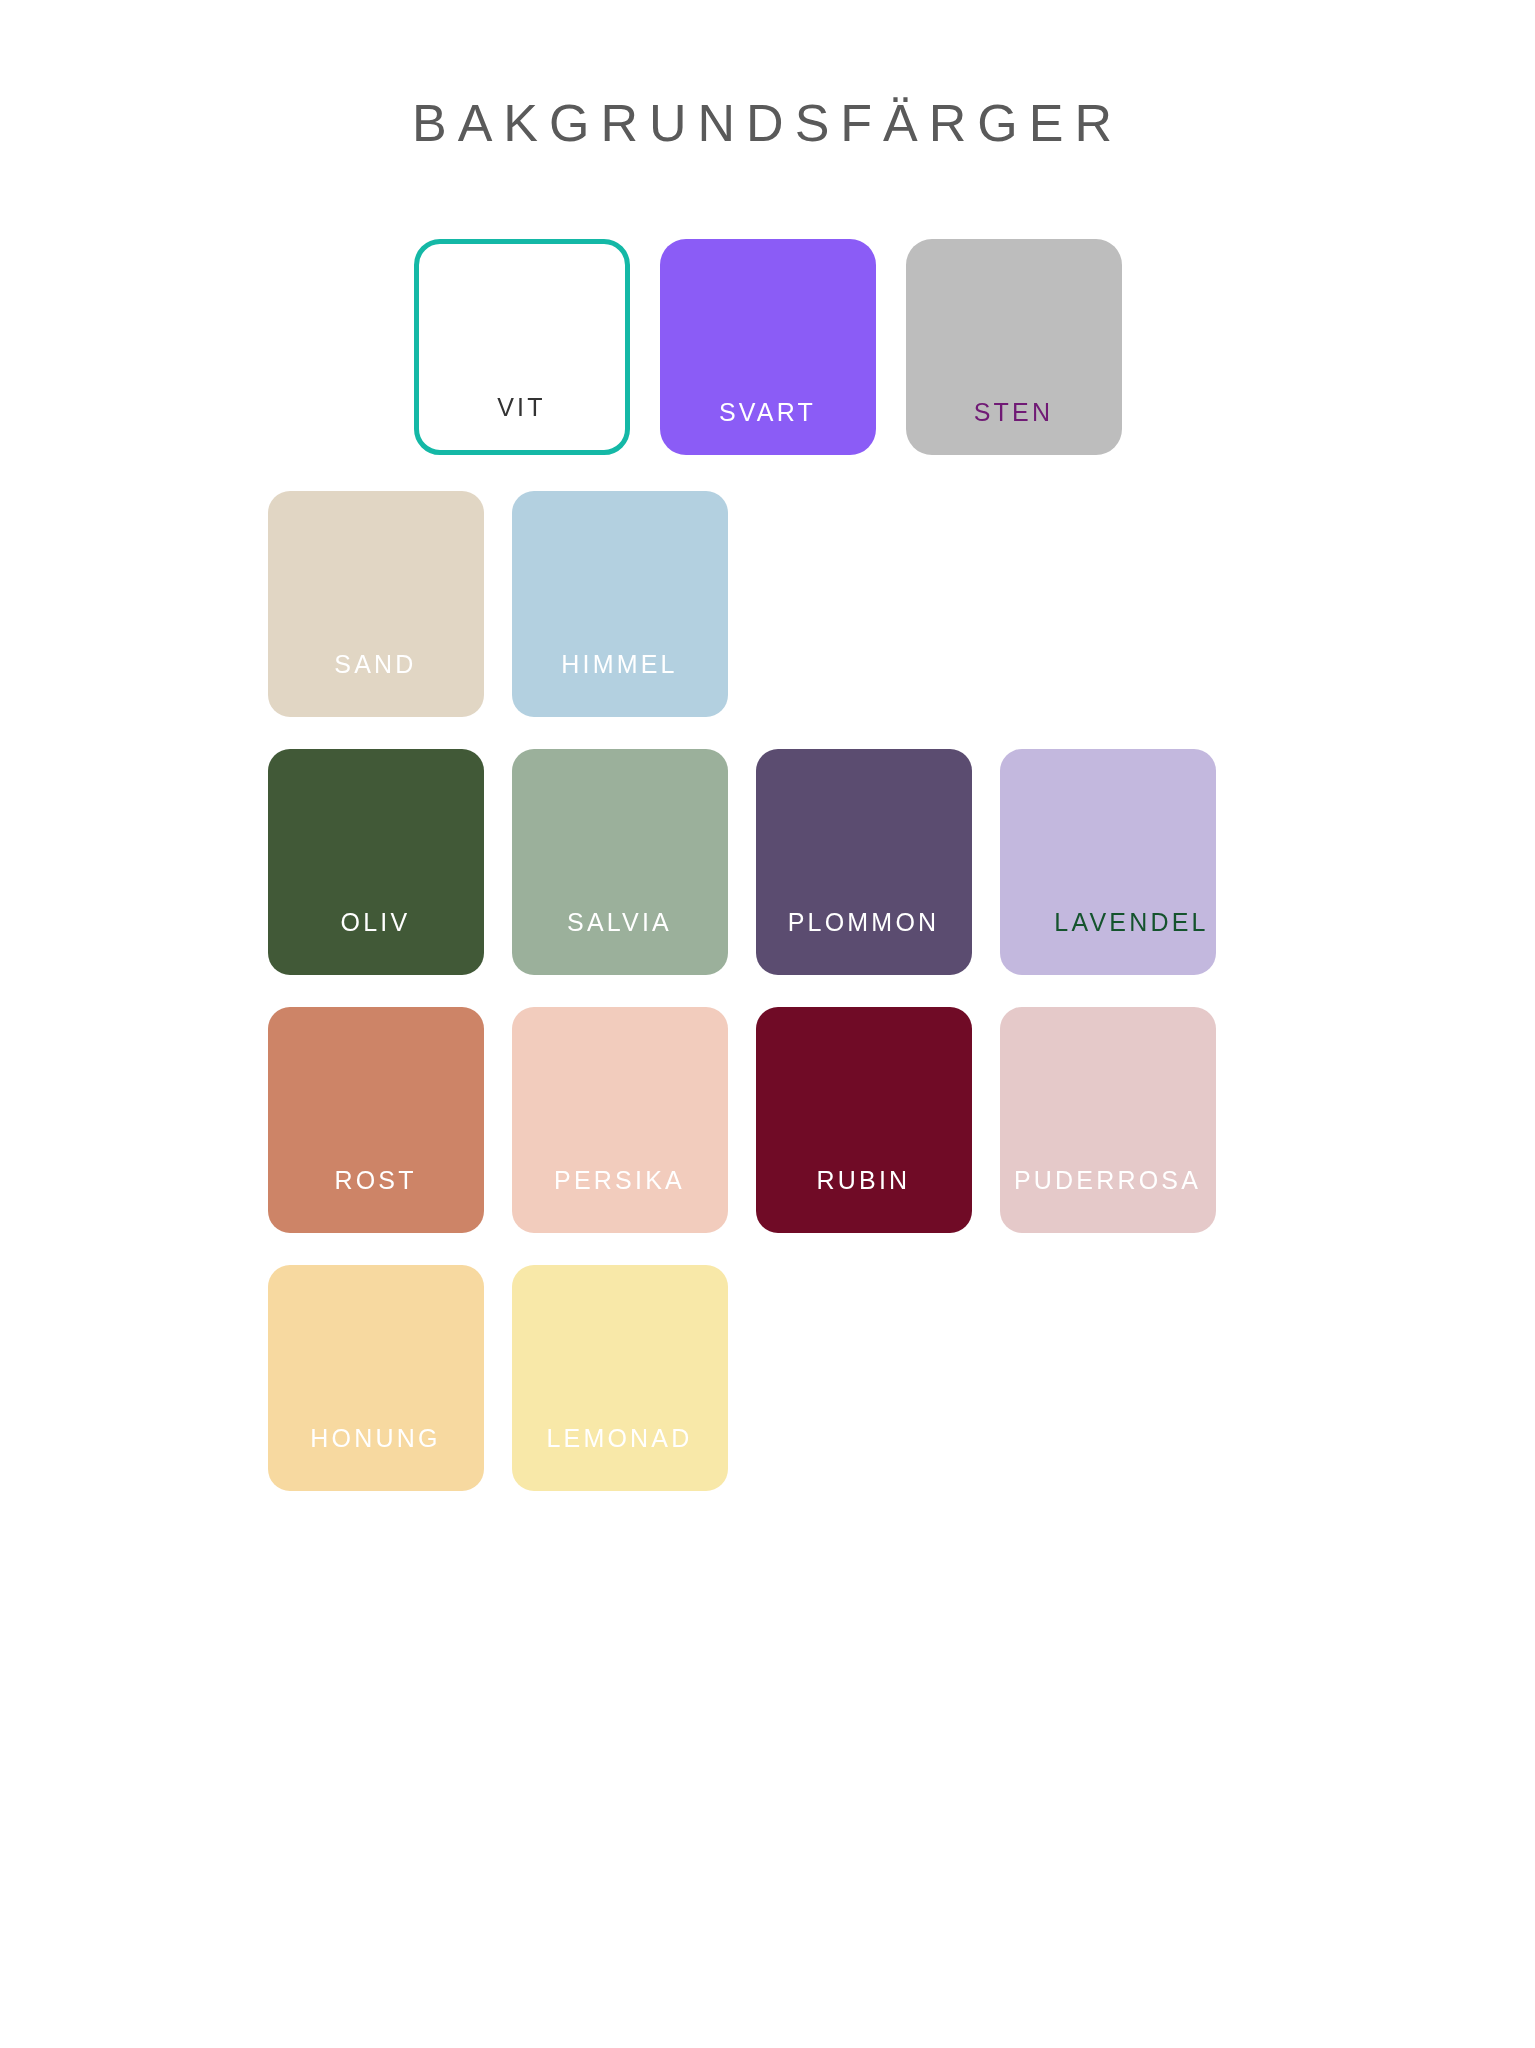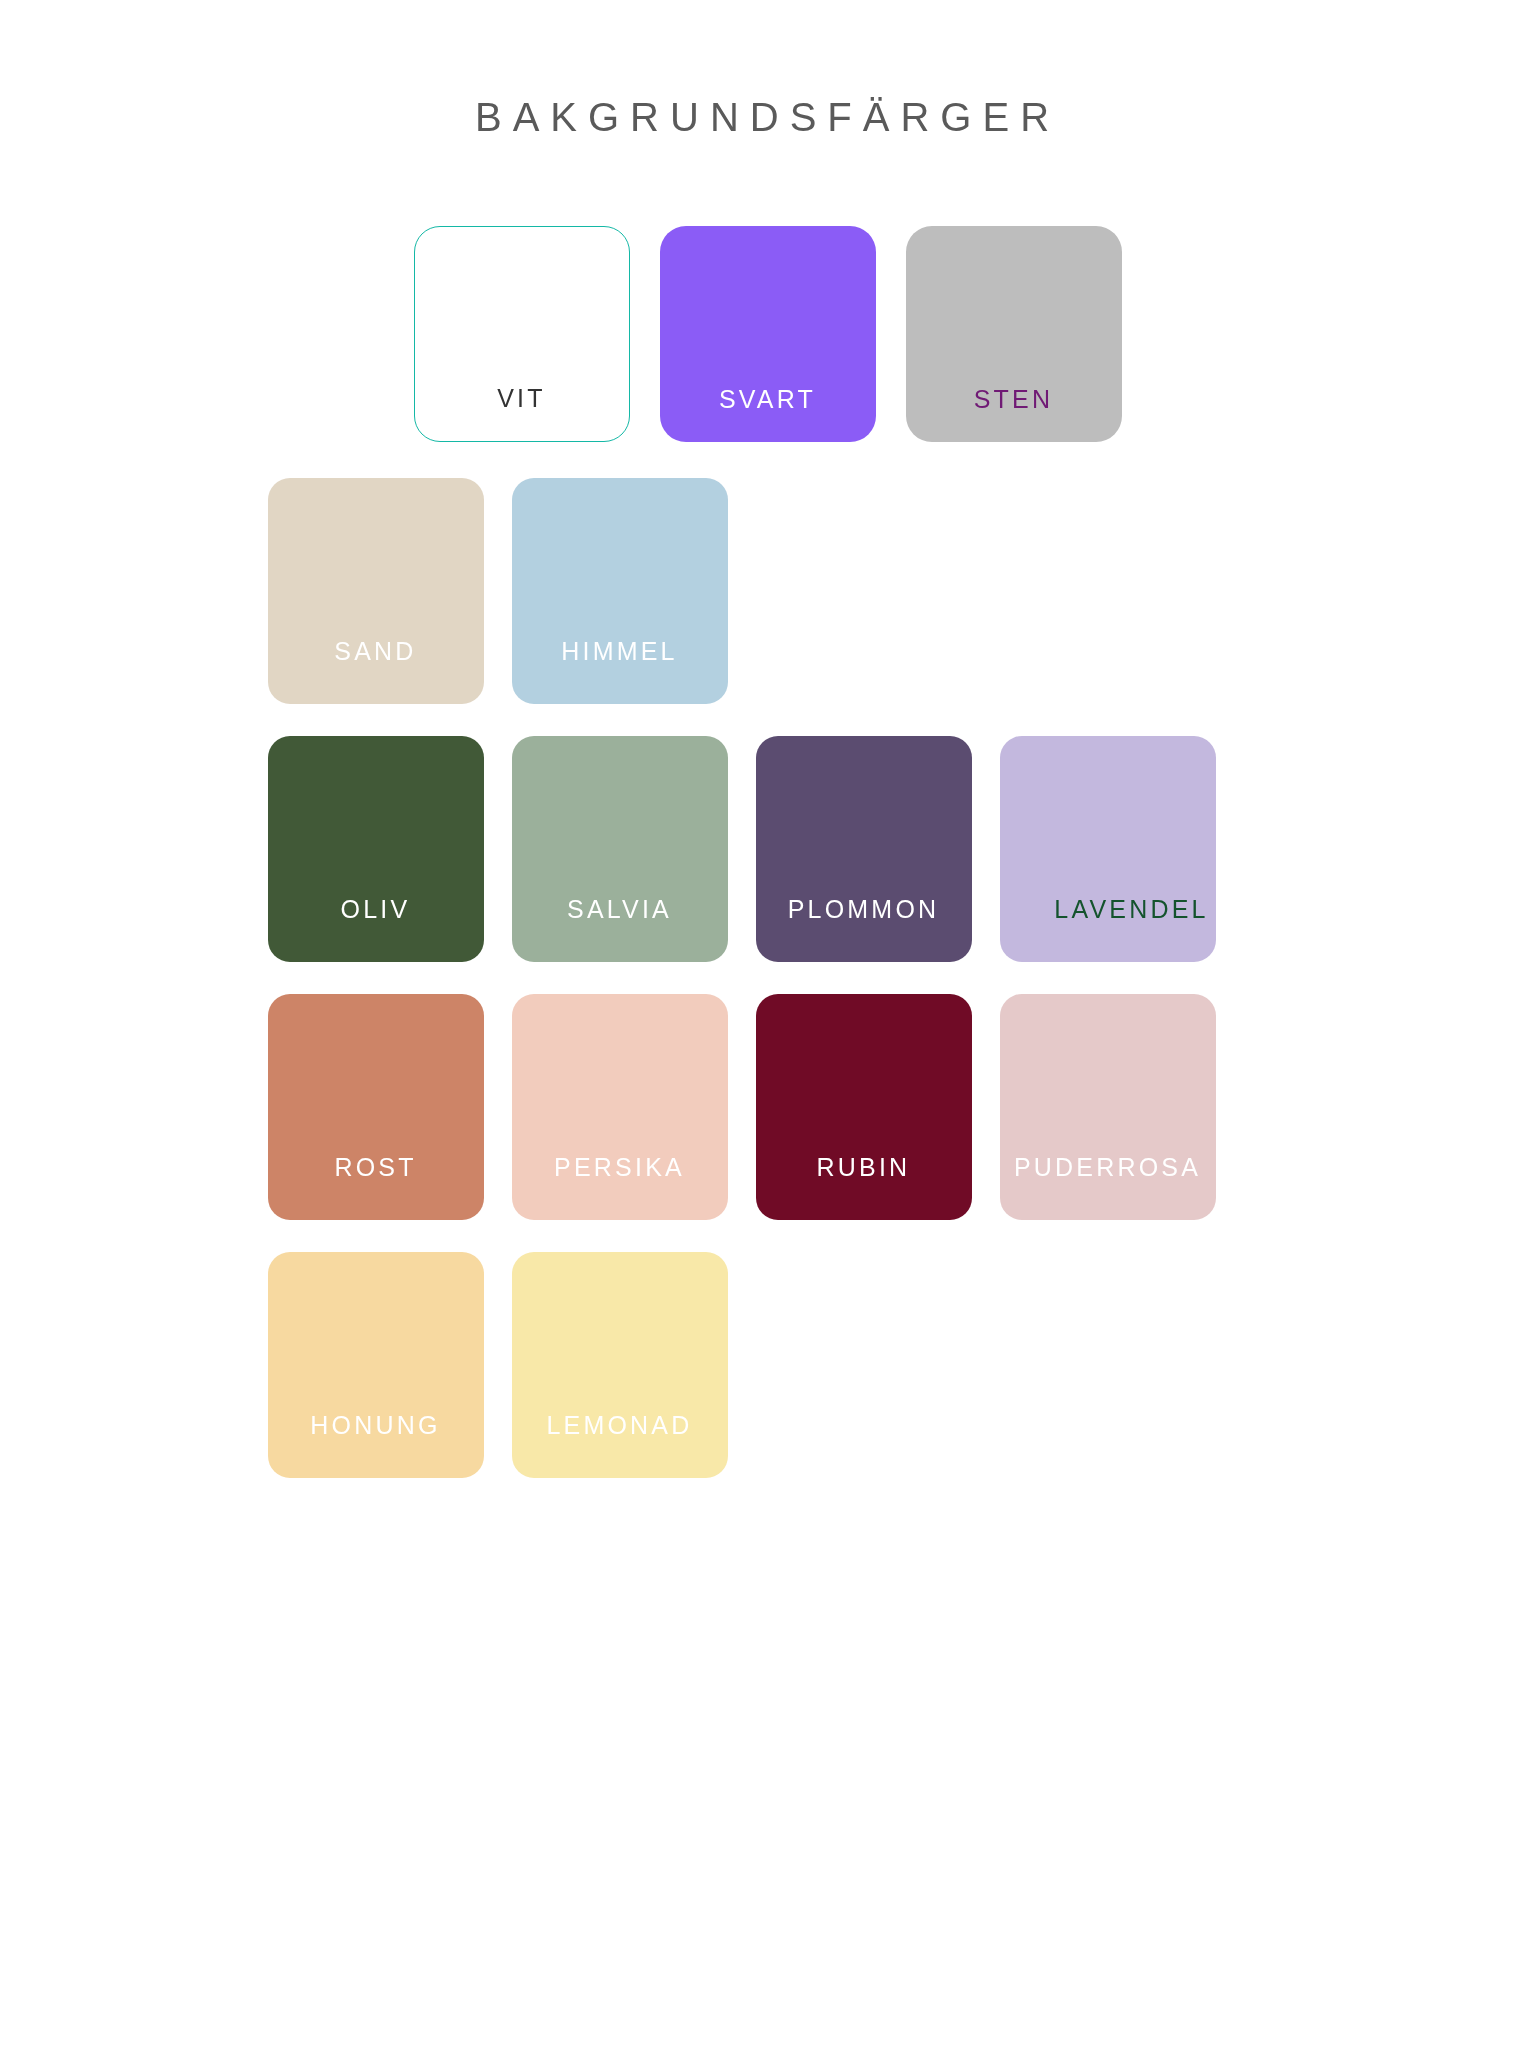--- a/index.html
+++ b/index.html
@@ -17,21 +17,21 @@
   .page {
     width: 1535px;
     height: 2048px;
     position: relative;
     box-sizing: border-box;
   }
 
   .page-title {
     text-align: center;
     font-family: "Liberation Sans", sans-serif;
-    font-size: 40px;
+    font-size: 52px;
     font-weight: 300;
     letter-spacing: 11px;
     color: #5a5a5a;
     margin: 0;
     padding-top: 96px;
     line-height: 1.05;
     white-space: nowrap;
   }
 
   .palette {
@@ -92,21 +92,21 @@
     padding-bottom: 40px;
     line-height: 1;
     user-select: none;
   }
 
   .row-top .swatch-label {
     padding-bottom: 30px;
   }
 
   .swatch.bordered {
-    border: 1px solid #14b8a6;
+    border: 5px solid #14b8a6;
   }
 </style>
 </head>
 <body>
 
 <div class="page">
 
   <h1 class="page-title">BAKGRUNDSFÄRGER</h1>
 
   <div class="palette">

